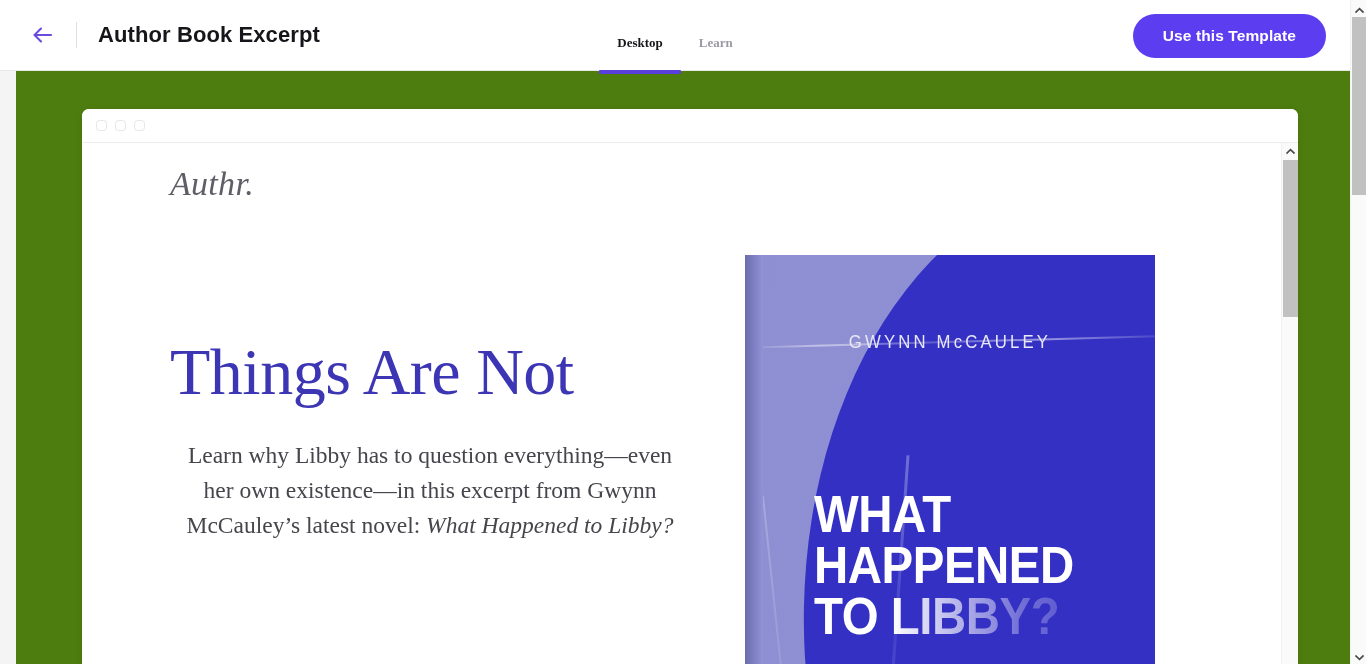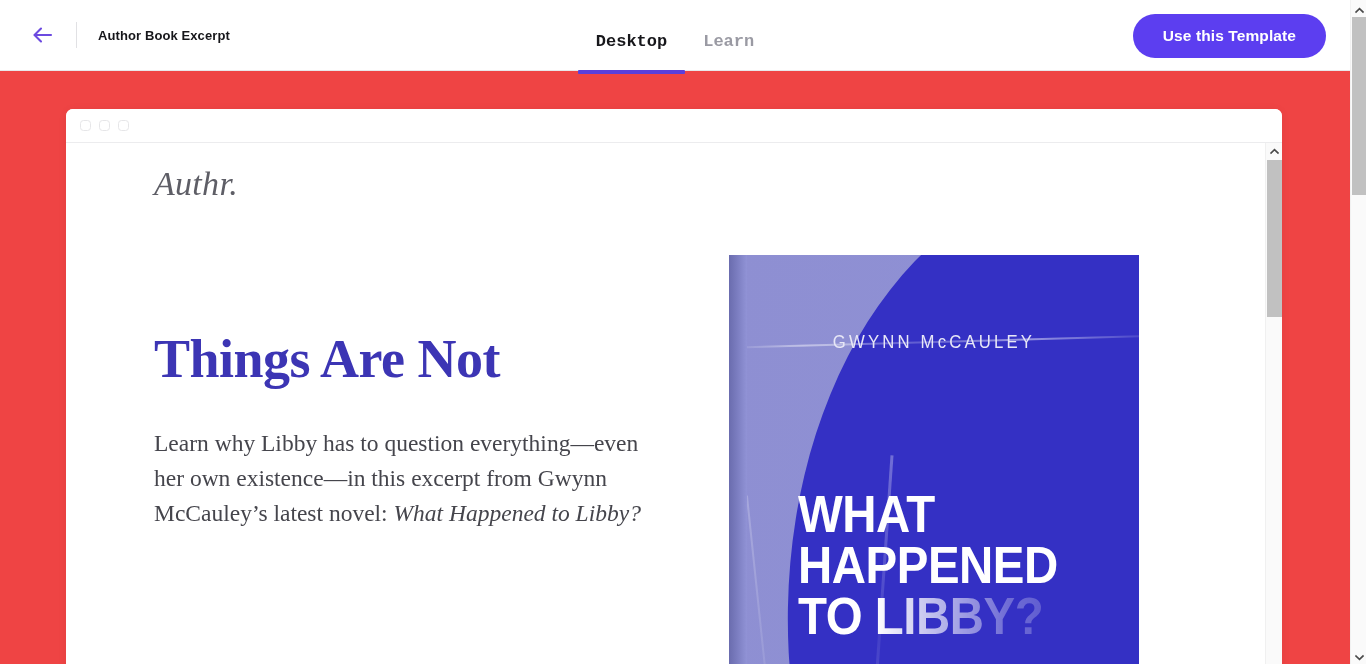--- a/index.html
+++ b/index.html
@@ -44,47 +44,47 @@
 
   .appbar-divider {
     width: 1px;
     height: 26px;
     background: #e1e1e4;
     margin-left: 16px;
   }
 
   .appbar-title {
     margin-left: 21px;
-    font-size: 13px;
+    font-size: 22px;
     font-weight: 600;
     color: #16161a;
     letter-spacing: 0.1px;
   }
 
   .tabs {
     position: absolute;
     left: 0; right: 0;
     top: 0;
     height: 71px;
     display: flex;
     justify-content: center;
     align-items: flex-end;
     pointer-events: none;
   }
   .tab {
     pointer-events: auto;
     position: relative;
     padding: 0 18px 20px 18px;
-    font-size: 17px;
+    font-size: 13px;
     font-weight: 600;
     color: #9a9aa3;
     cursor: pointer;
     background: none;
     border: none;
-    font-family: Liberation Mono, monospace;
+    font-family: Liberation Serif, serif;
   }
   .tab.active { color: #17171b; }
   .tab.active::after {
     content: "";
     position: absolute;
     left: 0; right: 0;
     bottom: -3px;
     height: 4px;
     background: #5b3fdb;
     border-radius: 1px;
@@ -104,24 +104,24 @@
     border: none;
     cursor: pointer;
     font-family: "Liberation Sans", sans-serif;
     letter-spacing: 0.1px;
   }
 
   
   .stage {
     position: absolute;
     top: 71px;
-    left: 0;
+    left: 16px;
     width: 1350px;
     height: 593px;
-    background: #ef4444;
+    background: #4d7c0f;
     overflow: hidden;
   }
 
   .browser-frame {
     position: absolute;
     left: 66px;
     top: 38px;
     width: 1216px;
     height: 600px;
     background: #ffffff;
@@ -167,33 +167,35 @@
 
   .hero-copy {
     position: absolute;
     left: 88px;
     top: 181px;
     width: 520px;
   }
 
   .hero-title {
     font-family: "Liberation Serif", serif;
-    font-size: 54px;
+    font-size: 66px;
     line-height: 71px;
     color: #3c35b4;
-    font-weight: 700;
+    font-weight: 400;
     letter-spacing: -0.5px;
+    margin-top: 12px;
   }
 
   .hero-sub {
     margin-top: 31px;
     font-family: "Liberation Serif", serif;
     font-size: 23.5px;
     line-height: 35px;
     color: #45454c;
+    text-align: center;
   }
   .hero-sub .ital { font-style: italic; }
 
   
   .book {
     position: absolute;
     left: 663px;
     top: 112px;
     width: 410px;
     height: 520px;

